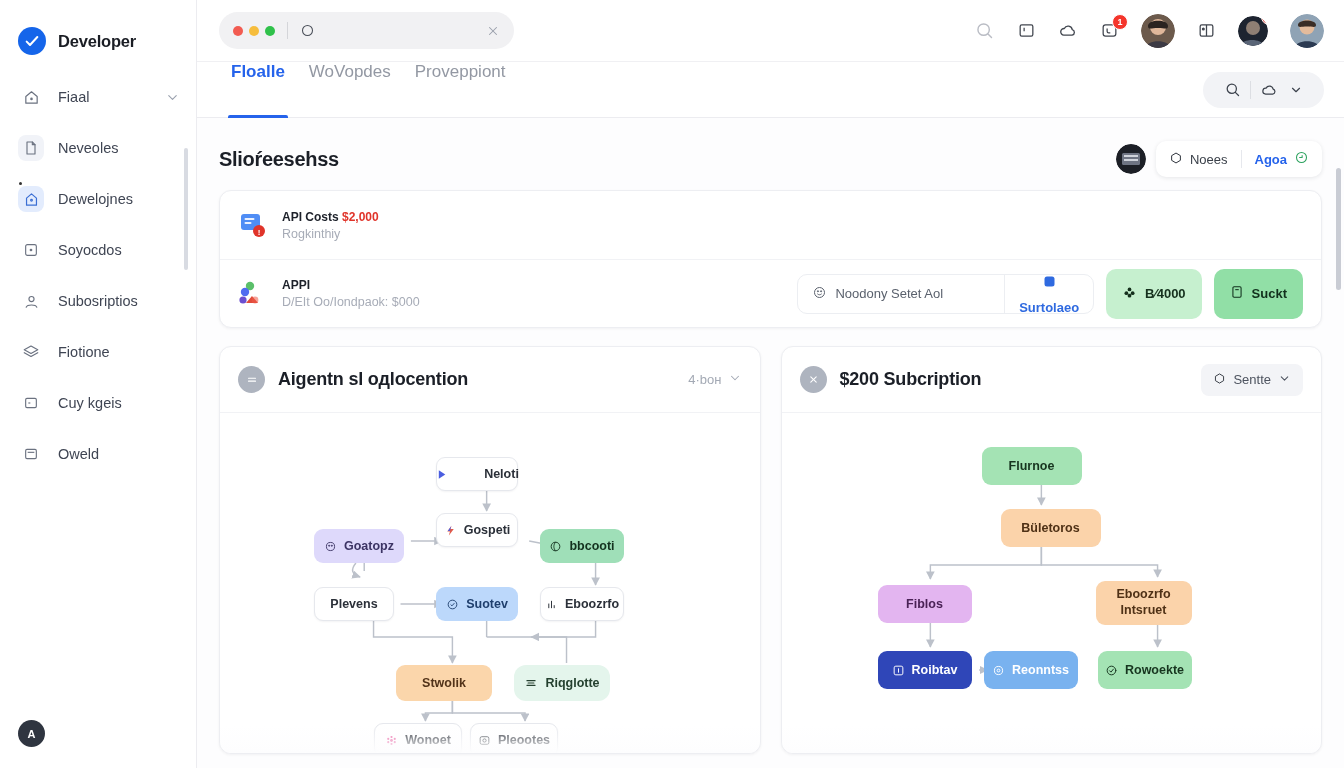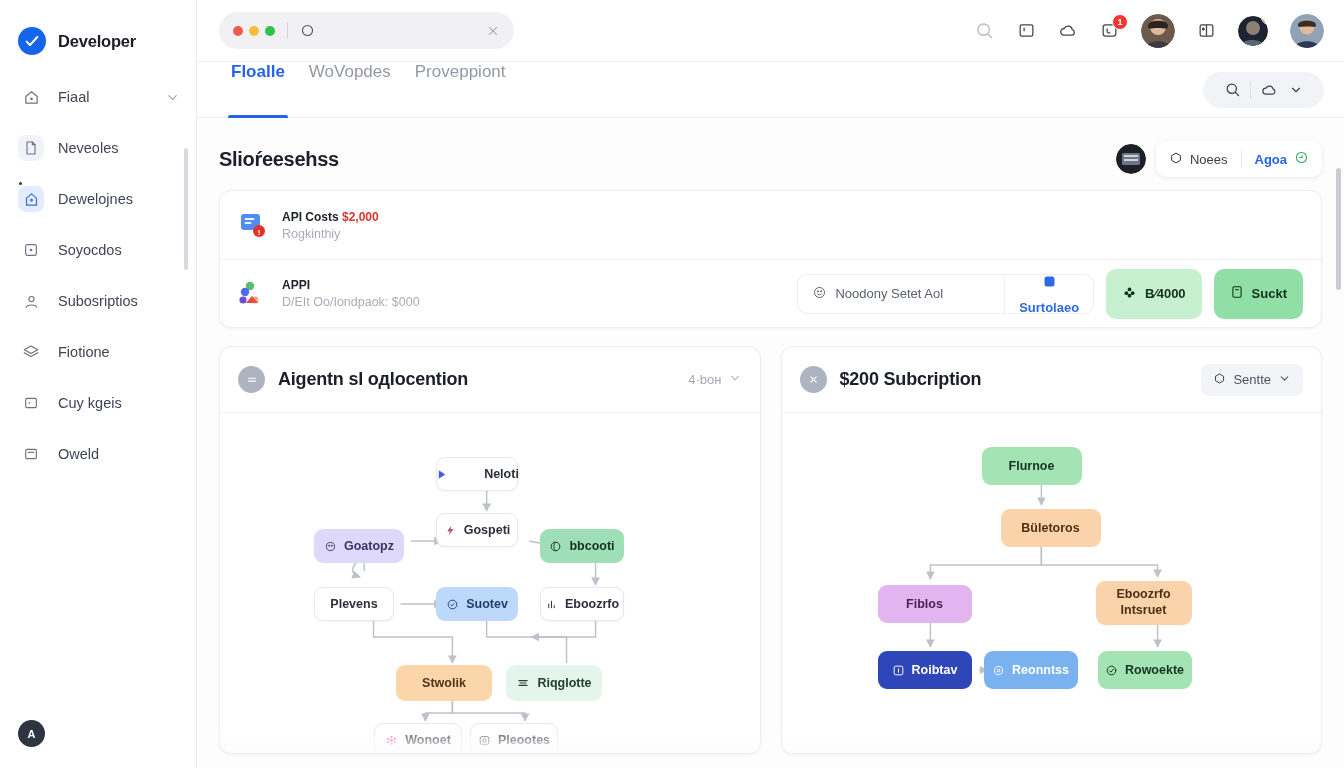--- a/index.html
+++ b/index.html
@@ -686,21 +686,21 @@
                     <line x1="7" y1="18" x2="7" y2="11"></line>
                     <line x1="12" y1="18" x2="12" y2="6"></line>
                     <line x1="17" y1="18" x2="17" y2="14"></line>
                   </svg>
               </span>
               <span>Eboozrfo</span>
             </div>
             <div class="node orange" style="left:176px;top:252px;width:96px;height:36px;">
               <span>Stwolik</span>
             </div>
-            <div class="node mint" style="left:286px;top:252px;width:96px;height:36px;">
+            <div class="node mint" style="left:294px;top:252px;width:96px;height:36px;border-radius:12px;">
               <span class="node-ico">
                 <svg width="14" height="14" viewBox="0 0 24 24" fill="none" stroke="#24402f" stroke-width="1.9" stroke-linecap="round">
                     <line x1="5" y1="8" x2="19" y2="8"></line>
                     <line x1="7" y1="12" x2="17" y2="12"></line>
                     <line x1="5" y1="16" x2="19" y2="16"></line>
                   </svg>
               </span>
               <span>Riqglotte</span>
             </div>
             <div class="node white" style="left:154px;top:310px;width:88px;height:34px;">

